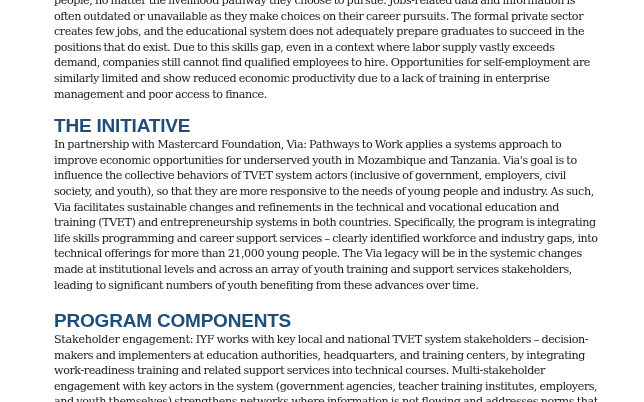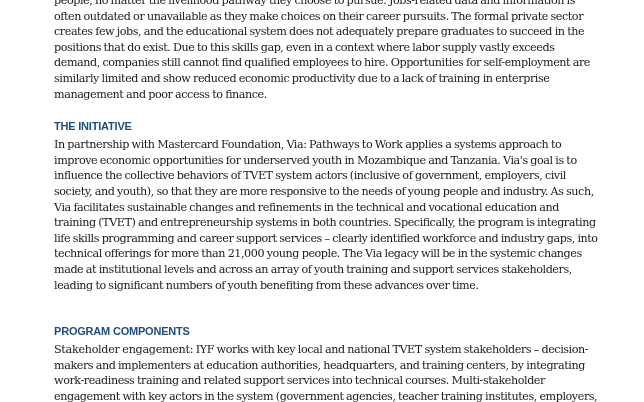--- a/index.html
+++ b/index.html
@@ -26,27 +26,27 @@
       font-size: 11.2px;
       line-height: 15.6px;
       letter-spacing: -0.45px;
       word-spacing: -0.5px;
       text-align: left;
     }
     h2 {
       margin: 0;
       font-family: "Liberation Sans", sans-serif;
       font-weight: bold;
-      font-size: 11px;
+      font-size: 19px;
       letter-spacing: -0.2px;
       color: #1f4e79;
       line-height: 16px;
     }
     .sec-initiative h2 { margin-top: 16px; margin-bottom: 3px; }
-    .sec-components h2 { margin-top: 30px; margin-bottom: 3px; }
+    .sec-components h2 { margin-top: 20px; margin-bottom: 3px; }
     .lead {
       font-weight: normal;
       letter-spacing: -0.3px;
     }
   </style>
 </head>
 <body>
 
 <div class="page">
 

